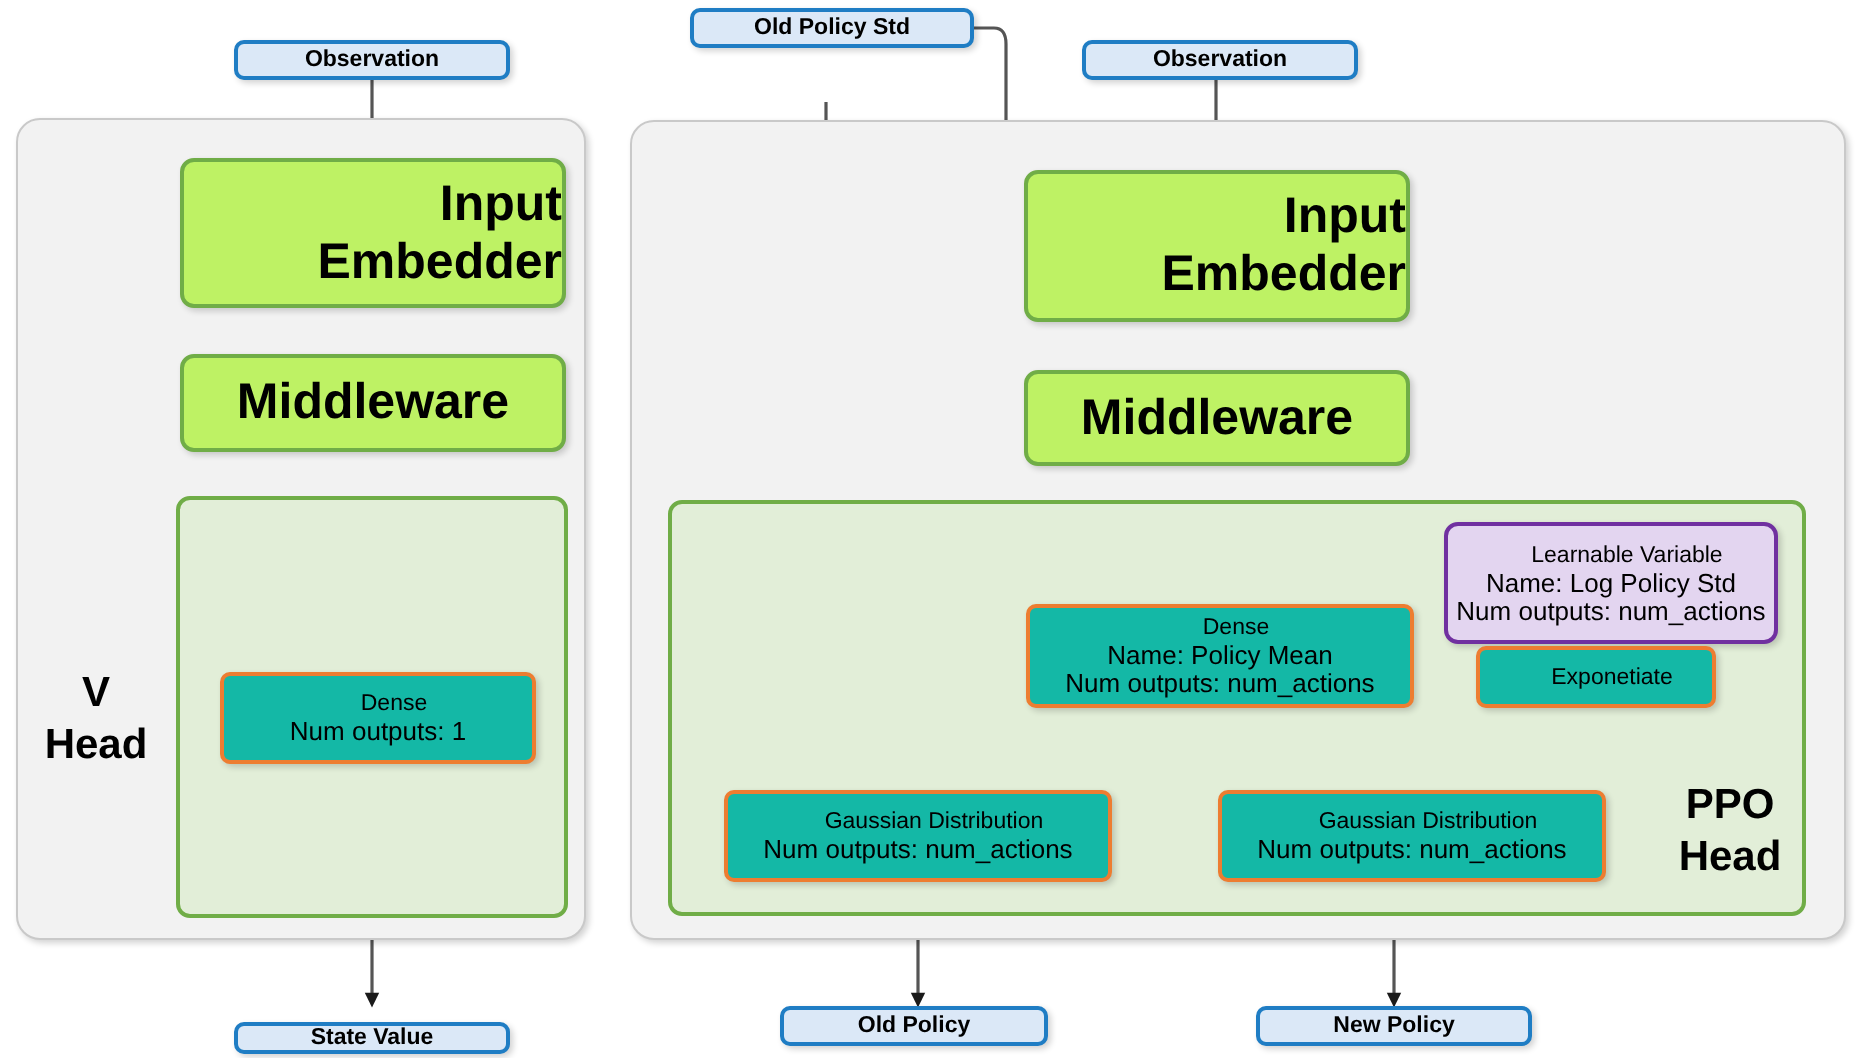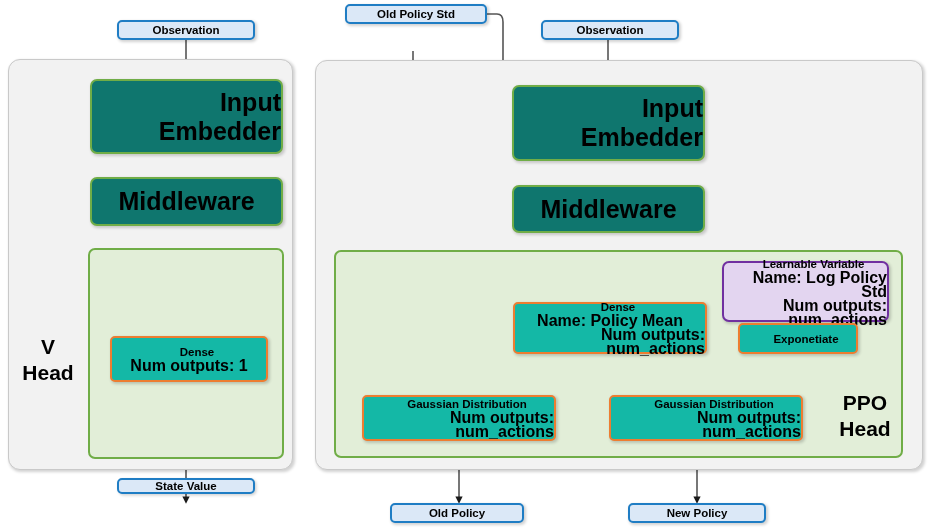--- a/index.html
+++ b/index.html
@@ -13,39 +13,39 @@
   
   .panel{position:absolute;box-sizing:border-box;background:#f2f2f2;
          border:1.5px solid #c9c9c9;border-radius:12px;
          box-shadow:1.5px 1.5px 3px rgba(0,0,0,0.18);}
 
   
   .greenbox{position:absolute;box-sizing:border-box;background:#e2eed8;
             border:2px solid #70ad47;border-radius:7px;}
 
   
-  .green{background:#0f766e;border:2.2px solid #70ad47;border-radius:7px;
+  .green{background:#bef264;border:2.2px solid #70ad47;border-radius:7px;
          box-shadow:1.5px 1.5px 3px rgba(0,0,0,0.18);}
   .green .ttl{font-weight:bold;color:#000;}
 
   
   .orange{background:#14b8a6;border:2.2px solid #ed7d31;border-radius:5px;
           box-shadow:1.5px 1.5px 3px rgba(0,0,0,0.18);}
 
   
   .purple{background:#e3d5f0;border:2.2px solid #7030a0;border-radius:7px;
           box-shadow:1.5px 1.5px 3px rgba(0,0,0,0.18);}
 
   
   .blue{background:#dbe8f7;border:2.2px solid #1f7dc4;border-radius:5px;
         box-shadow:1.5px 1.5px 3px rgba(0,0,0,0.18);
         font-size:11.5px;font-weight:bold;color:#000;}
 
-  .l1{font-size:11.5px;font-weight:bold;color:#000;line-height:14px;padding-left:16px;}
-  .l2{font-size:16px;font-weight:bold;color:#000;line-height:14px;}
+  .l1{font-size:11.5px;font-weight:normal;color:#000;line-height:14px;padding-left:16px;}
+  .l2{font-size:13px;font-weight:normal;color:#000;line-height:14px;}
 
   .headlabel{position:absolute;font-weight:bold;color:#000;text-align:center;
              line-height:26px;font-size:21px;}
 
   svg.wires{position:absolute;left:0;top:0;width:931px;height:529px;
             pointer-events:none;}
 </style>
 </head>
 <body>
 
@@ -107,21 +107,21 @@
 
   <div class="node green" style="left:90px;top:177px;width:193px;height:49px;">
     <span class="ttl" style="font-size:25px;">Middleware</span>
   </div>
 
   <div class="node orange" style="left:110px;top:336px;width:158px;height:46px;">
     <span class="l1">Dense</span>
     <span class="l2">Num outputs: 1</span>
   </div>
 
-  <div class="node blue" style="left:117px;top:478px;width:138px;height:16px;">
+  <div class="node blue" style="left:117px;top:511px;width:138px;height:16px;">
     <span>State Value</span>
   </div>
 
   <div class="panel" style="left:315px;top:60px;width:608px;height:410px;"></div>
 
   <div class="greenbox" style="left:334px;top:250px;width:569px;height:208px;"></div>
 
   <div class="headlabel" style="left:822px;top:390px;width:86px;">
     <div>PPO</div>
     <div>Head</div>

